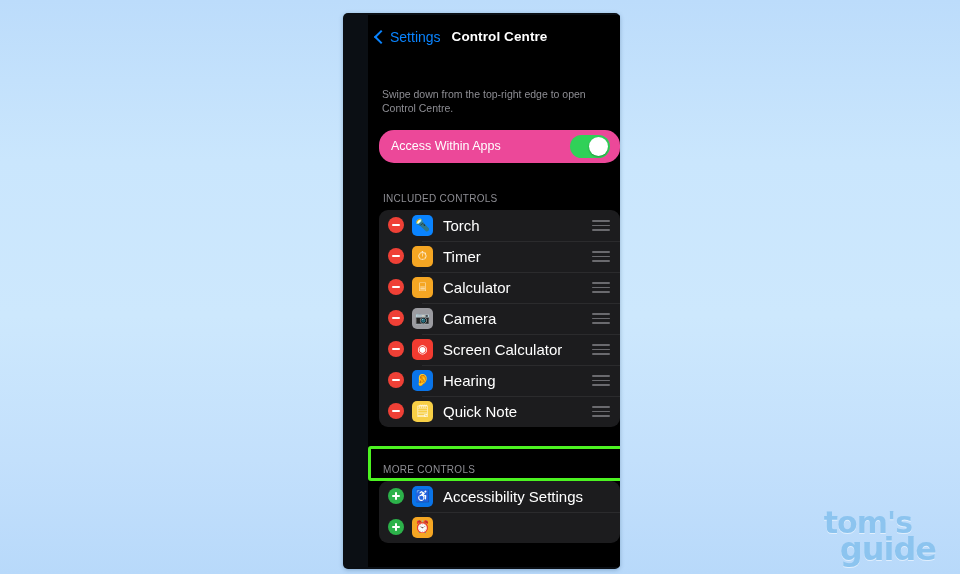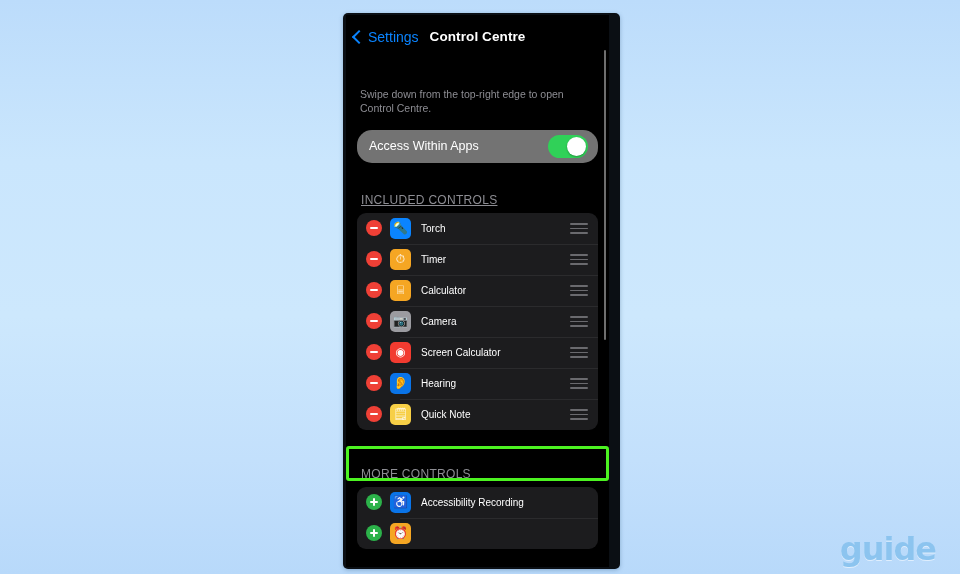--- a/index.html
+++ b/index.html
@@ -47,21 +47,21 @@
     top: 13px;
     width: 277px;
     height: 556px;
     background: #0b0f14;
     border-radius: 5px;
     box-shadow: 0 1px 4px rgba(40,80,120,0.35);
     overflow: hidden;
   }
   .phone-screen {
     position: absolute;
-    left: 3px;
+    left: 25px;
     top: 2px;
     width: 263px;
     height: 552px;
     background: #000000;
     overflow: hidden;
   }
 
   
   .navbar {
     position: relative;
@@ -111,21 +111,21 @@
   .intro-text {
     color: #8d8d93;
     font-size: 10.5px;
     line-height: 1.38;
     margin: 26px 0 14px 3px;
     max-width: 215px;
   }
 
   
   .card {
-    background: #737373;
+    background: #ec4899;
     border-radius: 15px;
     overflow: hidden;
   }
   .toggle-row {
     display: flex;
     align-items: center;
     justify-content: space-between;
     height: 33px;
     padding: 0 10px 0 12px;
   }
@@ -156,25 +156,24 @@
   .footnote {
     color: #8d8d93;
     font-size: 10.5px;
     line-height: 1.38;
     margin: 9px 0 0 3px;
     max-width: 232px;
   }
 
   .section-header {
     color: #8d8d93;
-    font-size: 12px;
+    font-size: 10px;
     letter-spacing: 0.3px;
     margin: 30px 0 6px 4px;
     text-transform: uppercase;
-    text-decoration: underline;
   }
   .section-header.more {
     margin-top: 37px;
   }
 
   
   .list {
     background: #1c1c1e;
     border-radius: 9px;
     overflow: hidden;
@@ -231,21 +230,21 @@
     display: flex;
     align-items: center;
     justify-content: center;
     font-size: 12px;
     line-height: 1;
     color: #fff;
     overflow: hidden;
   }
   .ctl-label {
     margin-left: 10px;
-    font-size: 10px;
+    font-size: 15px;
     color: #ffffff;
     flex: 1;
     white-space: nowrap;
   }
   .drag-handle {
     width: 18px;
     flex: none;
     display: flex;
     flex-direction: column;
     justify-content: center;
@@ -282,20 +281,21 @@
     height: 290px;
     background: #6e6e6e;
     border-radius: 2px;
     z-index: 15;
   }
 </style>
 </head>
 <body>
 
 <div class="watermark">
+  <span class="watermark-line">tom's</span>
   <span class="watermark-line second">guide</span>
 </div>
 
 <div class="phone-frame">
   <div class="phone-screen">
 
     <div class="navbar">
       <div class="nav-back">
         <span class="chevron-left"></span>
         <span>Settings</span>
@@ -406,21 +406,21 @@
         </div>
 
       <div class="section-header more">MORE CONTROLS</div>
       <div class="list" id="more-list">
           <div class="ctl-row">
             <div class="action-btn add" style="position: relative;">
               <span class="bar-h"></span>
               <span class="bar-v"></span>
             </div>
             <div class="app-icon" style="background: rgb(10, 116, 232); color: rgb(255, 255, 255);">♿</div>
-            <div class="ctl-label">Accessibility Recording</div>
+            <div class="ctl-label">Accessibility Settings</div>
           </div>
           <div class="ctl-row">
             <div class="action-btn add" style="position: relative;">
               <span class="bar-h"></span>
               <span class="bar-v"></span>
             </div>
             <div class="app-icon" style="background: rgb(245, 166, 35); color: rgb(255, 255, 255);">⏰</div>
           </div>
         </div>
 

